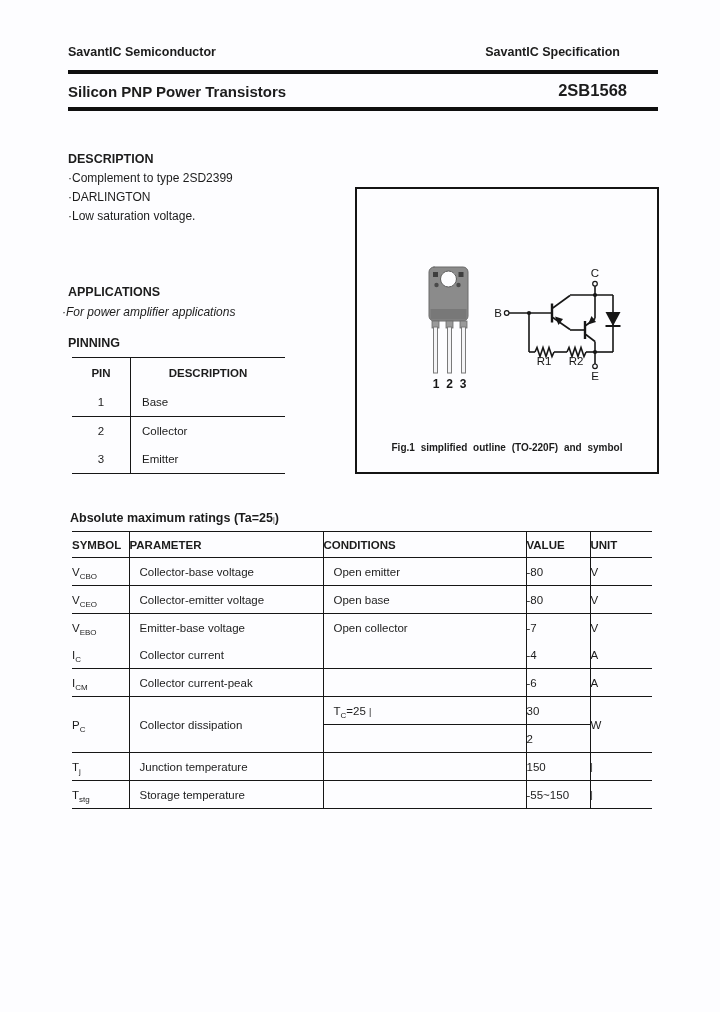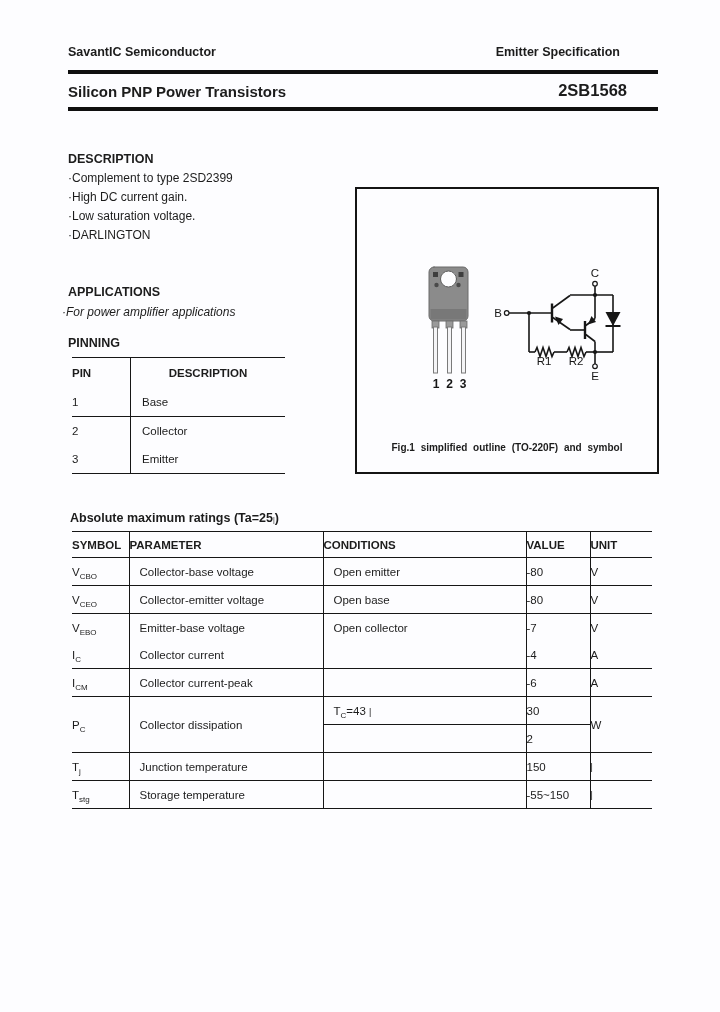--- a/index.html
+++ b/index.html
@@ -29,21 +29,21 @@
   .desc-list .indent{padding-left:6px;}
   .app-head{left:68px;top:285px;}
   .app-list{left:62px;top:303px;font-size:12px;line-height:19px;font-style:italic;}
 
   
   .pin-head{left:68px;top:336px;}
   .pin-table-wrap{left:72px;top:357px;}
   table{border-collapse:collapse;}
   .pin-table{width:213px;font-size:11.5px;}
   .pin-table th,.pin-table td{border:none;padding:0;}
-  .pin-table .c1{width:58px;text-align:left;border-right:1.5px solid #161616;}
+  .pin-table .c1{width:58px;text-align:center;border-right:1.5px solid #161616;}
   .pin-table .c2{text-align:left;padding-left:11px;}
   .pin-table .c2h{text-align:center;padding-left:0;}
   .pin-table tr.top th{border-top:1.5px solid #161616;}
   .pin-table tr.hb td{border-bottom:1.5px solid #161616;}
   .pin-table th{height:30px;font-size:11.5px;}
   .pin-table td{height:28px;}
 
   
   .fig-box{left:355px;top:187px;width:300px;height:283px;border:2px solid #141414;}
   .fig-caption{left:0;top:253px;width:100%;text-align:center;font-size:10px;font-weight:bold;word-spacing:3px;}
@@ -64,32 +64,31 @@
   .rt .cc{text-align:left;}
   .rt .cl{text-align:left;padding-left:10px;}
   sub{font-size:8px;line-height:0;}
 </style>
 </head>
 <body>
 
 <div>
 
   <div class="abs company">SavantIC Semiconductor</div>
-  <div class="abs spec">Emitter Specification</div>
+  <div class="abs spec">SavantIC Specification</div>
   <div class="abs rule rule1"></div>
   <div class="abs doc-title">Silicon PNP Power Transistors</div>
   <div class="abs part-no">2SB1568</div>
   <div class="abs rule rule2"></div>
 
   <div class="abs sec-head desc-head">DESCRIPTION</div>
   <div class="abs desc-list">
     <div>·Complement to type 2SD2399</div>
-    <div>·High DC current gain.</div>
+    <div>·DARLINGTON</div>
     <div>·Low saturation voltage.</div>
-    <div>·DARLINGTON</div>
   </div>
 
   <div class="abs sec-head app-head">APPLICATIONS</div>
   <div class="abs app-list">
     <div>·For power amplifier applications</div>
   </div>
 
   <div class="abs sec-head pin-head">PINNING</div>
   <div class="abs pin-table-wrap">
     <table class="pin-table">
@@ -249,21 +248,21 @@
         <td class="cc vr"><span>I</span><sub>CM</sub></td>
         <td class="cl vr">Collector current-peak</td>
         <td class="cl vr"></td>
         <td class="cc vr">-6</td>
         <td class="cc">A</td>
       </tr>
 
       <tr>
         <td class="cc vr hb2" rowspan="2"><span>P</span><sub>C</sub></td>
         <td class="cl vr hb2" rowspan="2">Collector dissipation</td>
-        <td class="cl vr hb2"><span>T</span><sub>C</sub><span>=43</span> <span class="tghost">|</span></td>
+        <td class="cl vr hb2"><span>T</span><sub>C</sub><span>=25</span> <span class="tghost">|</span></td>
         <td class="cc vr hb2">30</td>
         <td class="cc hb2" rowspan="2">W</td>
       </tr>
       <tr class="hb">
         <td class="cl vr"></td>
         <td class="cc vr">2</td>
       </tr>
 
       <tr class="hb">
         <td class="cc vr"><span>T</span><sub>j</sub></td>

